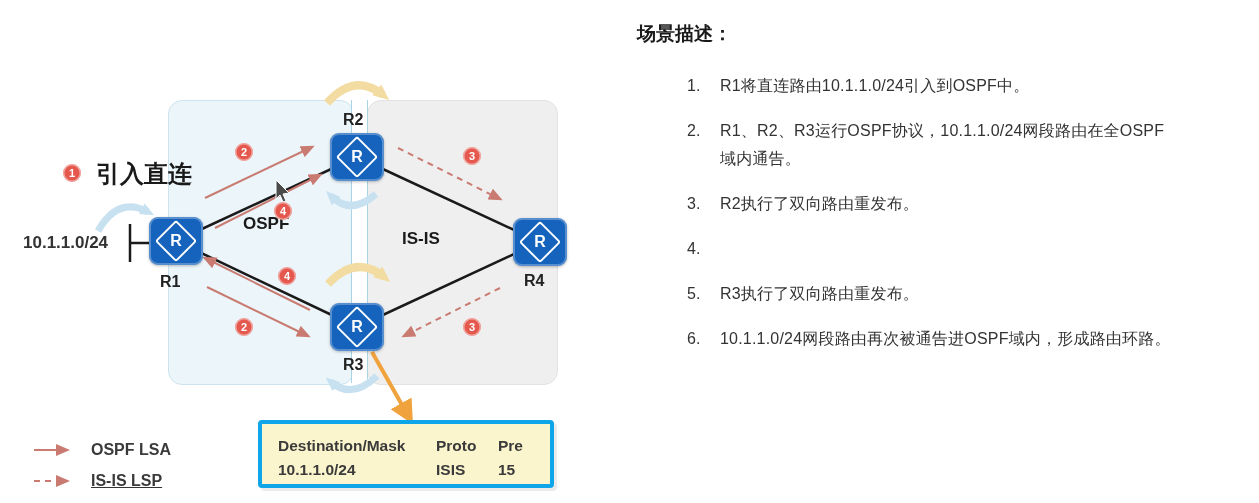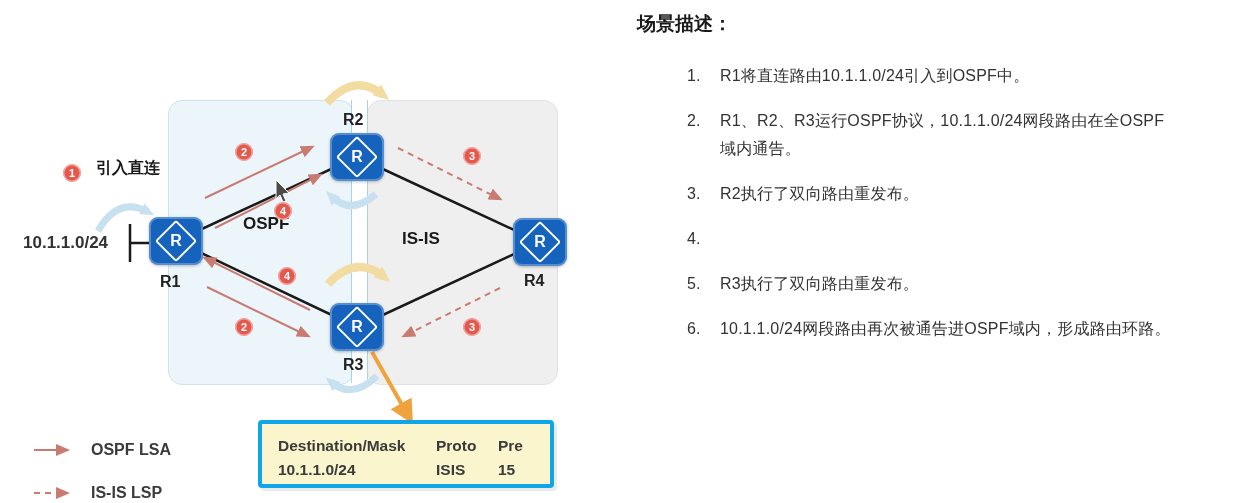--- a/index.html
+++ b/index.html
@@ -23,32 +23,32 @@
     border:2.5px solid #fff;border-radius:3px;transform:translate(-50%,-50%) rotate(45deg);}
   .router .rglyph{position:absolute;left:50%;top:50%;transform:translate(-50%,-50%);
     color:#fff;font-weight:bold;font-size:16px;}
   .router-label{position:absolute;font-weight:bold;font-size:16px;color:#222;}
   
   .badge{position:absolute;width:18px;height:18px;border-radius:50%;background:#E4584E;
     color:#fff;font-size:11px;font-weight:bold;display:flex;align-items:center;justify-content:center;
     box-shadow:inset 0 0 0 1.5px rgba(255,255,255,.45);}
   
   #network-label{left:23px;top:233px;font-size:17px;color:#333;font-weight:bold;}
-  #import-label{left:96px;top:158px;font-size:16px;font-weight:bold;color:#1a1a1a;}
+  #import-label{left:96px;top:158px;font-size:24px;font-weight:bold;color:#1a1a1a;}
   
   #route-table{left:258px;top:420px;width:296px;height:68px;background:#FBF5CD;
     border:4px solid #0ea5e9;border-radius:4px;box-shadow:3px 3px 0 rgba(0,0,0,.08);
     padding:10px 0 0 16px;box-sizing:border-box;}
   .rt-row{display:grid;grid-template-columns:158px 62px 50px;font-size:15.5px;
     font-weight:bold;color:#3a3a3a;line-height:24px;}
   
   .legend-item{position:absolute;display:flex;align-items:center;}
   .legend-label{font-size:16px;font-weight:bold;color:#3a3a3a;margin-left:16px;}
   
-  #scenario{left:637px;top:10px;width:618px;}
+  #scenario{left:637px;top:20px;width:618px;}
   #scenario-title{font-size:19px;line-height:28px;font-weight:bold;color:#1a1a1a;margin:0 0 24px 0;}
   .sc-item{display:flex;margin-bottom:17px;}
   .sc-num{flex:0 0 33px;margin-left:50px;font-size:16px;line-height:28px;color:#333;}
   .sc-text{font-size:16px;line-height:28px;color:#333;white-space:pre-line;letter-spacing:.2px;}
   svg{display:block;}
   #diagram-svg{position:absolute;left:0;top:0;pointer-events:none;}
 </style>
 </head>
 <body>
 
@@ -154,21 +154,21 @@
     <svg width="42" height="12" viewBox="0 0 42 12">
       <defs>
           <marker id="mLeg1" markerWidth="7" markerHeight="6" refX="5.5" refY="3" orient="auto">
             <path d="M0,0 L7,3 L0,6 Z" fill="#C97B72"></path>
           </marker>
         </defs>
       <line x1="1" y1="6" x2="34" y2="6" stroke="#C97B72" stroke-width="2" marker-end="url(#mLeg1)"></line>
     </svg>
     <span class="legend-label">OSPF LSA</span>
   </div>
-  <div class="legend-item" style="left:33px;top:484px;">
+  <div class="legend-item" style="left:33px;top:472px;text-decoration:underline;">
     <svg width="42" height="12" viewBox="0 0 42 12">
       <defs>
           <marker id="mLeg2" markerWidth="7" markerHeight="6" refX="5.5" refY="3" orient="auto">
             <path d="M0,0 L7,3 L0,6 Z" fill="#C97B72"></path>
           </marker>
         </defs>
       <line x1="1" y1="6" x2="34" y2="6" stroke="#C97B72" stroke-width="2" stroke-dasharray="6 5" marker-end="url(#mLeg2)"></line>
     </svg>
     <span class="legend-label">IS-IS LSP</span>
   </div>

